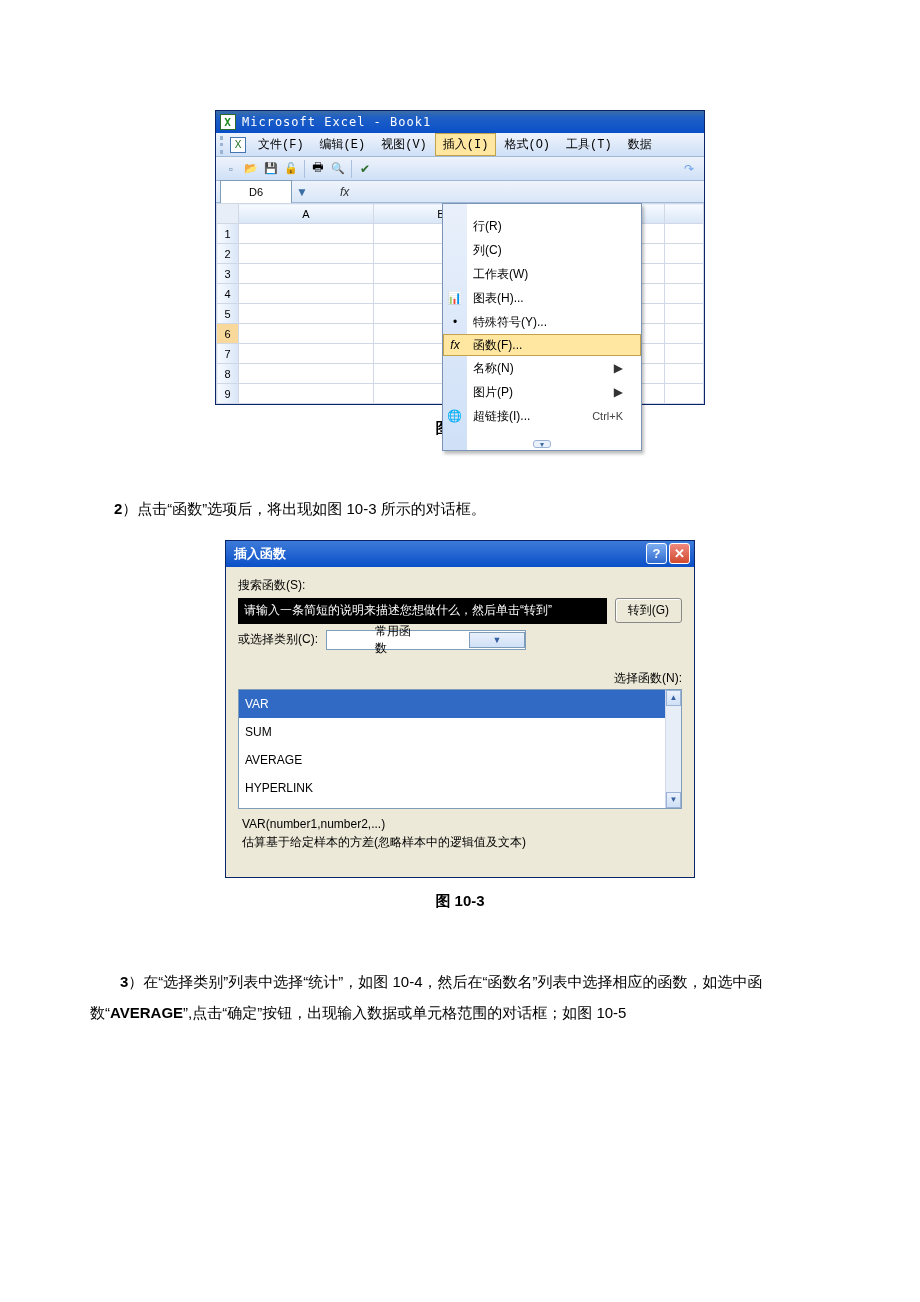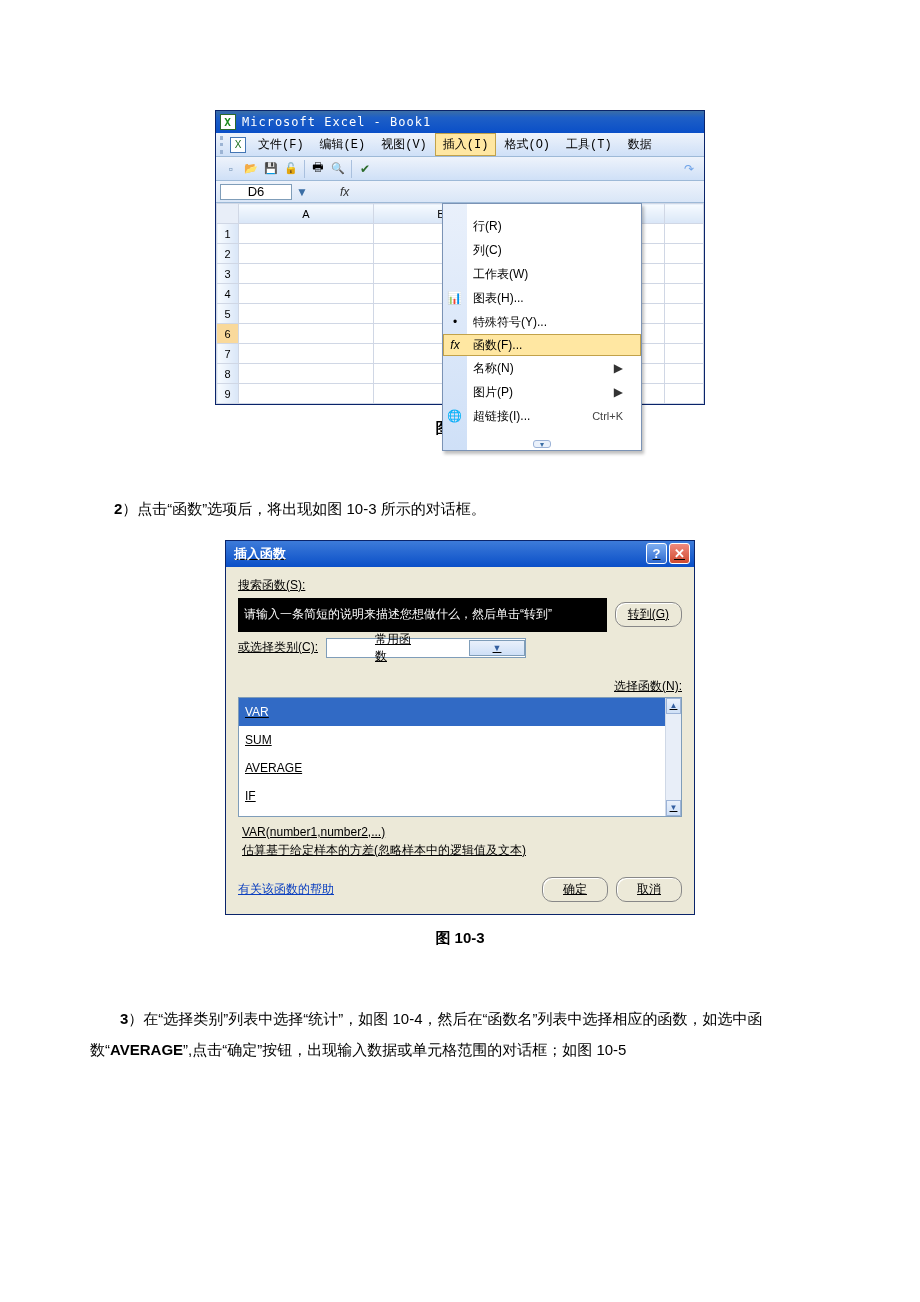--- a/index.html
+++ b/index.html
@@ -65,21 +65,21 @@
   .tb.print::before{content:"🖶";font-size:12px;}
   .tb.preview::before{content:"🔍";font-size:11px;}
   .tb.spell::before{content:"✔";color:#2b6b2b;}
   .tb.redo { margin-left:auto; margin-right:6px; color:#6fa3e8;}
   .tb.redo::before{content:"↷";}
   .xl-namebox {
     background: linear-gradient(#eef3fb,#d9e6f7);
     border-bottom:1px solid #9db9d7;
     display:flex; align-items:center; height:22px; gap:4px; padding-left:4px;
   }
-  .xl-namebox .nb { width:72px; background:#fff; border:1px solid #7f9db9; height:16px; display:flex; align-items:center; justify-content:center; font-size:13px; }
+  .xl-namebox .nb { width:72px; background:#fff; border:1px solid #7f9db9; height:24px; display:flex; align-items:center; justify-content:center; font-size:11px; }
   .xl-namebox .dd { color:#3b6ea5; }
   .xl-namebox .fx { font-style:italic; color:#333; margin-left:28px; }
   .xl-body { display:flex; position:relative; }
   .xl-sheet { background:#fff; flex:1; position:relative; }
   table.sheet { border-collapse:collapse; width:100%; }
   table.sheet th, table.sheet td {
     border:1px solid #d0d7e5; height:20px; font-weight:normal;
   }
   table.sheet th { background:linear-gradient(#f7fbff,#d9e6f7); font-size:11px; }
   table.sheet th.corner { width:22px; background:#e8eef8; }
@@ -106,37 +106,36 @@
   .xl-menu li.hl .ic{left:3px;}
   .xl-menu .expandrow{ display:flex; justify-content:center; align-items:center; height:12px; }
   .xl-menu .expandrow .chev{ width:18px; height:8px; border:1px solid #9cb3d7; border-radius:3px; background:#eaf1fb; display:flex; align-items:center; justify-content:center; font-size:8px; color:#3b6ea5;}
   
   .dlg {
     width: 470px;
     background:#ece9d8;
     border:1px solid #0a246a;
     font-family: Tahoma,"SimSun",sans-serif;
     font-size:12px;
-    text-decoration:underline;
   }
   .dlg-title{
     height:26px; background: linear-gradient(#3d7bd9,#0a4fc8);
     color:#fff; display:flex; align-items:center; padding:0 4px 0 8px;
     font-weight:bold; font-size:13px;
   }
   .dlg-title .sp{flex:1;}
   .dlg-title .btn{ width:21px; height:21px; margin-left:2px; border:1px solid #fff;
     background:linear-gradient(#7eaef0,#2f6ad0); color:#fff; display:flex; align-items:center; justify-content:center; border-radius:3px; font-weight:bold;}
   .dlg-title .btn.close{ background:linear-gradient(#f08b7e,#d04a2f); }
   .dlg-body{ padding:10px 12px 12px; }
   .dlg-row{ display:flex; align-items:center; margin-bottom:6px; gap:8px;}
   .dlg-label{ font-size:12px;}
-  .blackbox{ flex:1; background:#000; color:#fff; padding:12px 6px; font-size:12px; height:34px; display:flex; align-items:center;}
+  .blackbox{ flex:1; background:#000; color:#fff; padding:12px 6px; font-size:12px; height:26px; display:flex; align-items:center;}
   .winbtn{
-    background:#ece9d8; border:1px solid #888; border-radius:10px;
+    background:#ece9d8; border:1px solid #888; border-radius:3px;
     padding:3px 12px; box-shadow: inset 1px 1px #fff; font-size:12px; min-width:66px; text-align:center; cursor:default;
   }
   select.win, .comboshell{
     background:#fff; border:1px solid #7f9db9; height:20px; font-size:12px;
   }
   .comboshell{ width:200px; display:flex; align-items:center;}
   .comboshell span{flex:1; padding:0 4px;margin-left:44px;}
   .comboshell .cbtn{ width:16px; height:16px; border:1px solid #7f9db9; background:linear-gradient(#e9f0fb,#cfe0f7); display:flex; align-items:center; justify-content:center; font-size:9px; color:#345fa0;}
   .dlg-listwrap{ border:1px solid #7f9db9; background:#fff; height:120px; display:flex; }
   .dlg-list{ flex:1; overflow:hidden; }
@@ -341,42 +340,34 @@
           <span>常用函数</span>
           <span class="cbtn">▼</span>
         </div>
       </div>
       <div class="dlg-label" style="margin:20px 0 2px;text-align:right;">选择函数(N):</div>
       <div class="dlg-listwrap">
         <div class="dlg-list" id="func-list">
             <div class="sel">VAR</div>
             <div>SUM</div>
             <div>AVERAGE</div>
-            <div>IF</div>
             <div>HYPERLINK</div>
             <div>COUNT</div>
             <div>MAX</div>
           </div>
         <div class="dlg-scroll">
           <div class="sb">▲</div>
           <div style="flex:1"></div>
           <div class="sb">▼</div>
         </div>
       </div>
       <div class="dlg-desc">
         <div>VAR(number1,number2,...)</div>
         <div>估算基于给定样本的方差(忽略样本中的逻辑值及文本)</div>
       </div>
-      <div class="dlg-footer">
-        <a href="#">有关该函数的帮助</a>
-        <span class="sp"></span>
-        <div class="winbtn">确定</div>
-        <div style="width:8px"></div>
-        <div class="winbtn">取消</div>
-      </div>
     </div>
   </div>
   <div class="caption">图 10-3</div>
 </div>
 
 <p class="bodypara">
   <span class="b">3</span><span>）在“选择类别”列表中选择“统计”，如图 10-4，然后在“函数名”列表中选择相应的函数，如选中函数“</span><span class="b">AVERAGE</span><span>”,点击“确定”按钮，出现输入数据或单元格范围的对话框；如图 10-5</span>
 </p>
 
 </body></html>

